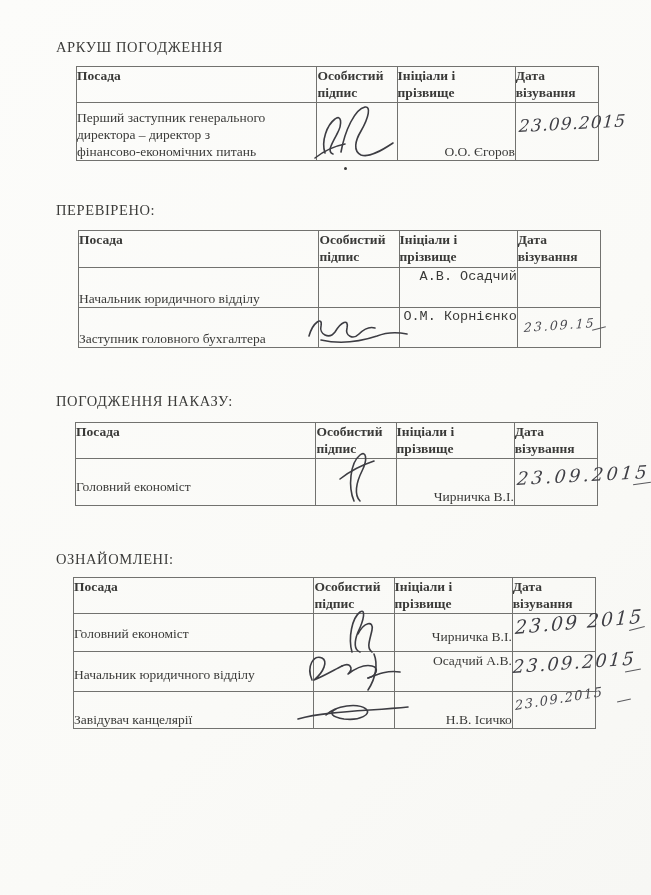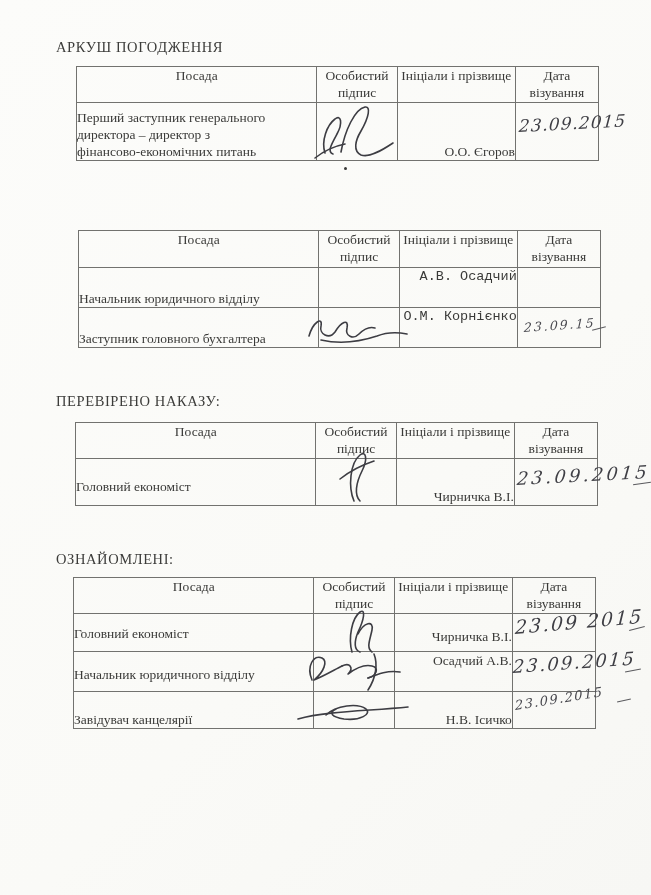--- a/index.html
+++ b/index.html
@@ -19,21 +19,21 @@
   table.doc{
     position:absolute;border-collapse:collapse;table-layout:fixed;
     width:523px;
   }
   table.doc th,table.doc td{
     border:1px solid #72726f;
     font-size:13.5px;line-height:17px;color:#3a3a38;
     padding:0;overflow:visible;
   }
   th.hcell{
-    font-weight:normal;text-align:center;vertical-align:top;
+    font-weight:bold;text-align:left;vertical-align:top;
     padding-top:3px;color:#42423f;
   }
   td.pos{vertical-align:bottom;text-align:left;padding:2px 4px 6px 5px;}
   td.pos .multi{white-space:pre-line;}
   td.name{text-align:right;padding-left:7px;}
   td.sig,td.date{position:relative;}
   .v-top{vertical-align:top;padding-top:2px;font-family:Liberation Mono, monospace;}
   .v-bottom{vertical-align:bottom;padding-bottom:4px;}
   .sigwrap{position:absolute;pointer-events:none;}
   .sigwrap svg{overflow:visible;display:block;}
@@ -92,20 +92,21 @@
         </td>
         <td class="name v-bottom">О.О. Єгоров</td>
         <td class="date">
             <span class="hand hw1">23.09.2015</span>
           </td>
       </tr>
     </tbody>
   </table>
   <div class="ink-dot" style="left:344px;top:167px"></div>
 
+  <div class="sec-title" style="top:202px">ПЕРЕВІРЕНО:</div>
 
   <table class="doc" style="left:78px;top:230px">
     <colgroup>
         <col style="width:240px">
         <col style="width:80px">
         <col style="width:118px">
         <col style="width:83px">
       </colgroup>
     <thead>
       <tr style="height:37px">
@@ -134,21 +135,21 @@
         </td>
         <td class="name v-top">О.М. Корнієнко</td>
         <td class="date">
           <span class="hand hw2">23.09.15</span>
           <i class="tail" style="left:74px;top:20px;width:14px;transform:rotate(-14deg)"></i>
         </td>
       </tr>
     </tbody>
   </table>
 
-  <div class="sec-title" style="top:393px">ПЕРЕВІРЕНО НАКАЗУ:</div>
+  <div class="sec-title" style="top:393px">ПОГОДЖЕННЯ НАКАЗУ:</div>
 
   <table class="doc" style="left:75px;top:422px">
     <colgroup>
         <col style="width:240px">
         <col style="width:80px">
         <col style="width:118px">
         <col style="width:83px">
       </colgroup>
     <thead>
       <tr style="height:36px">

